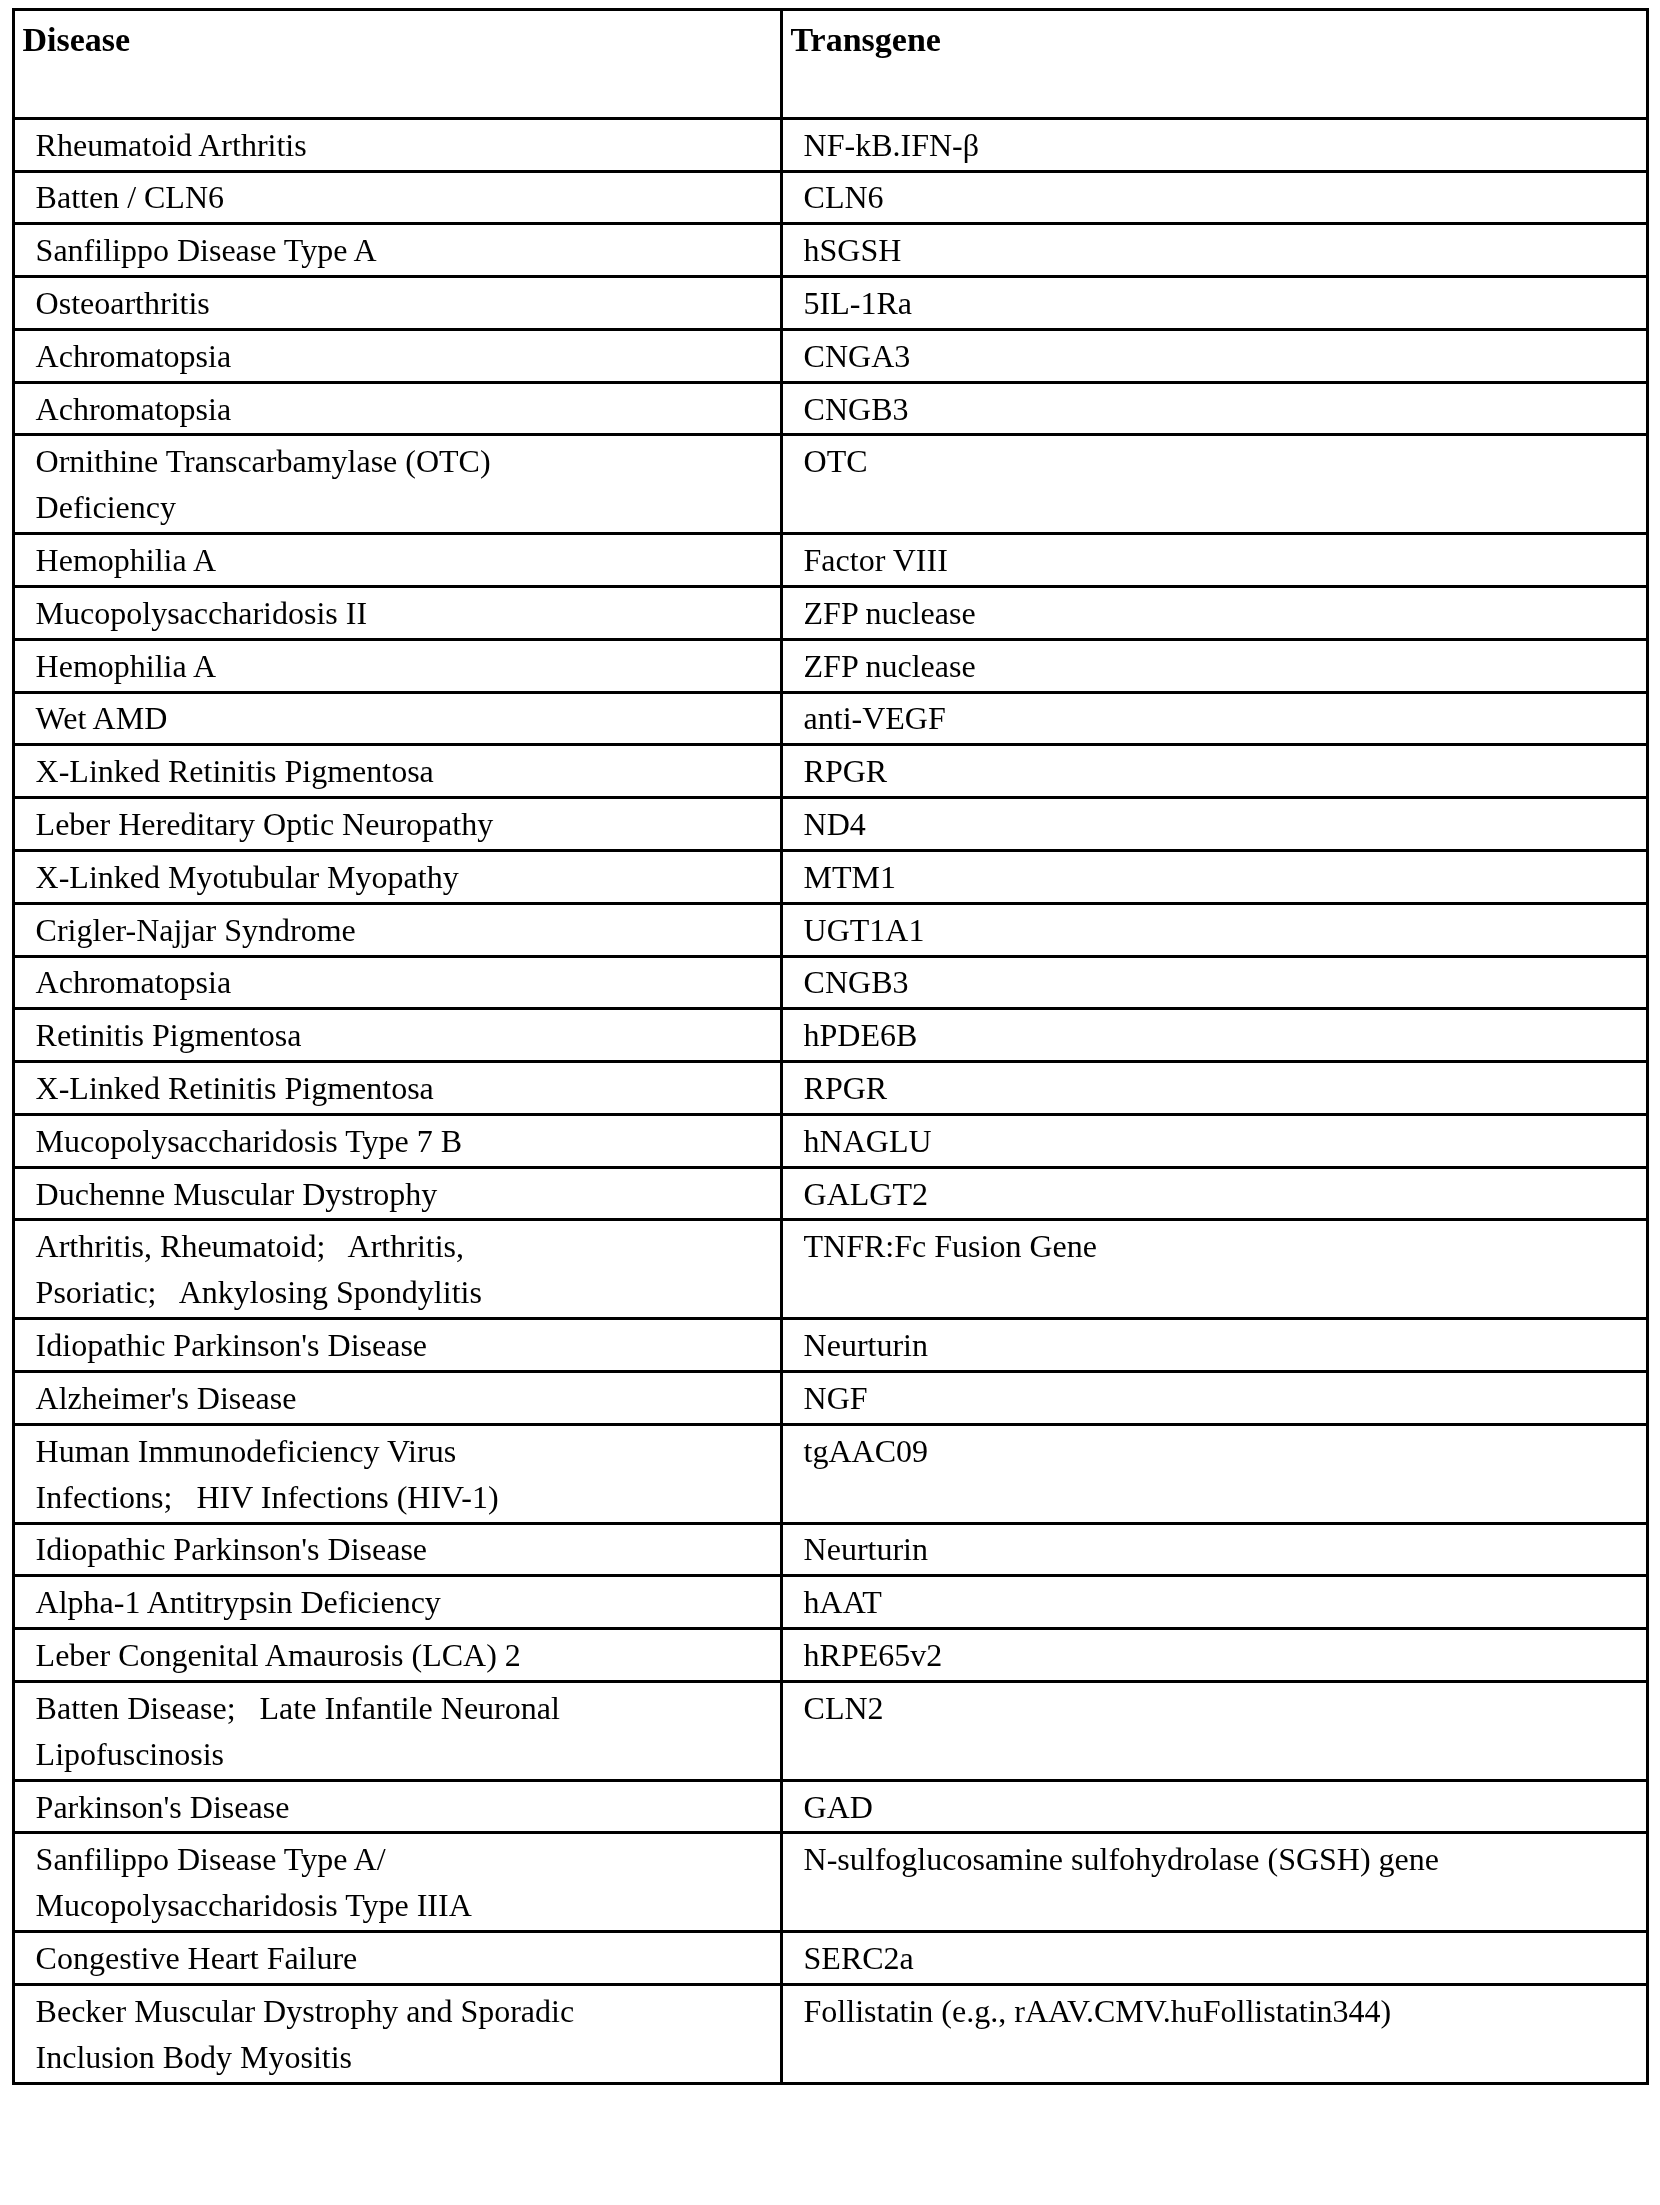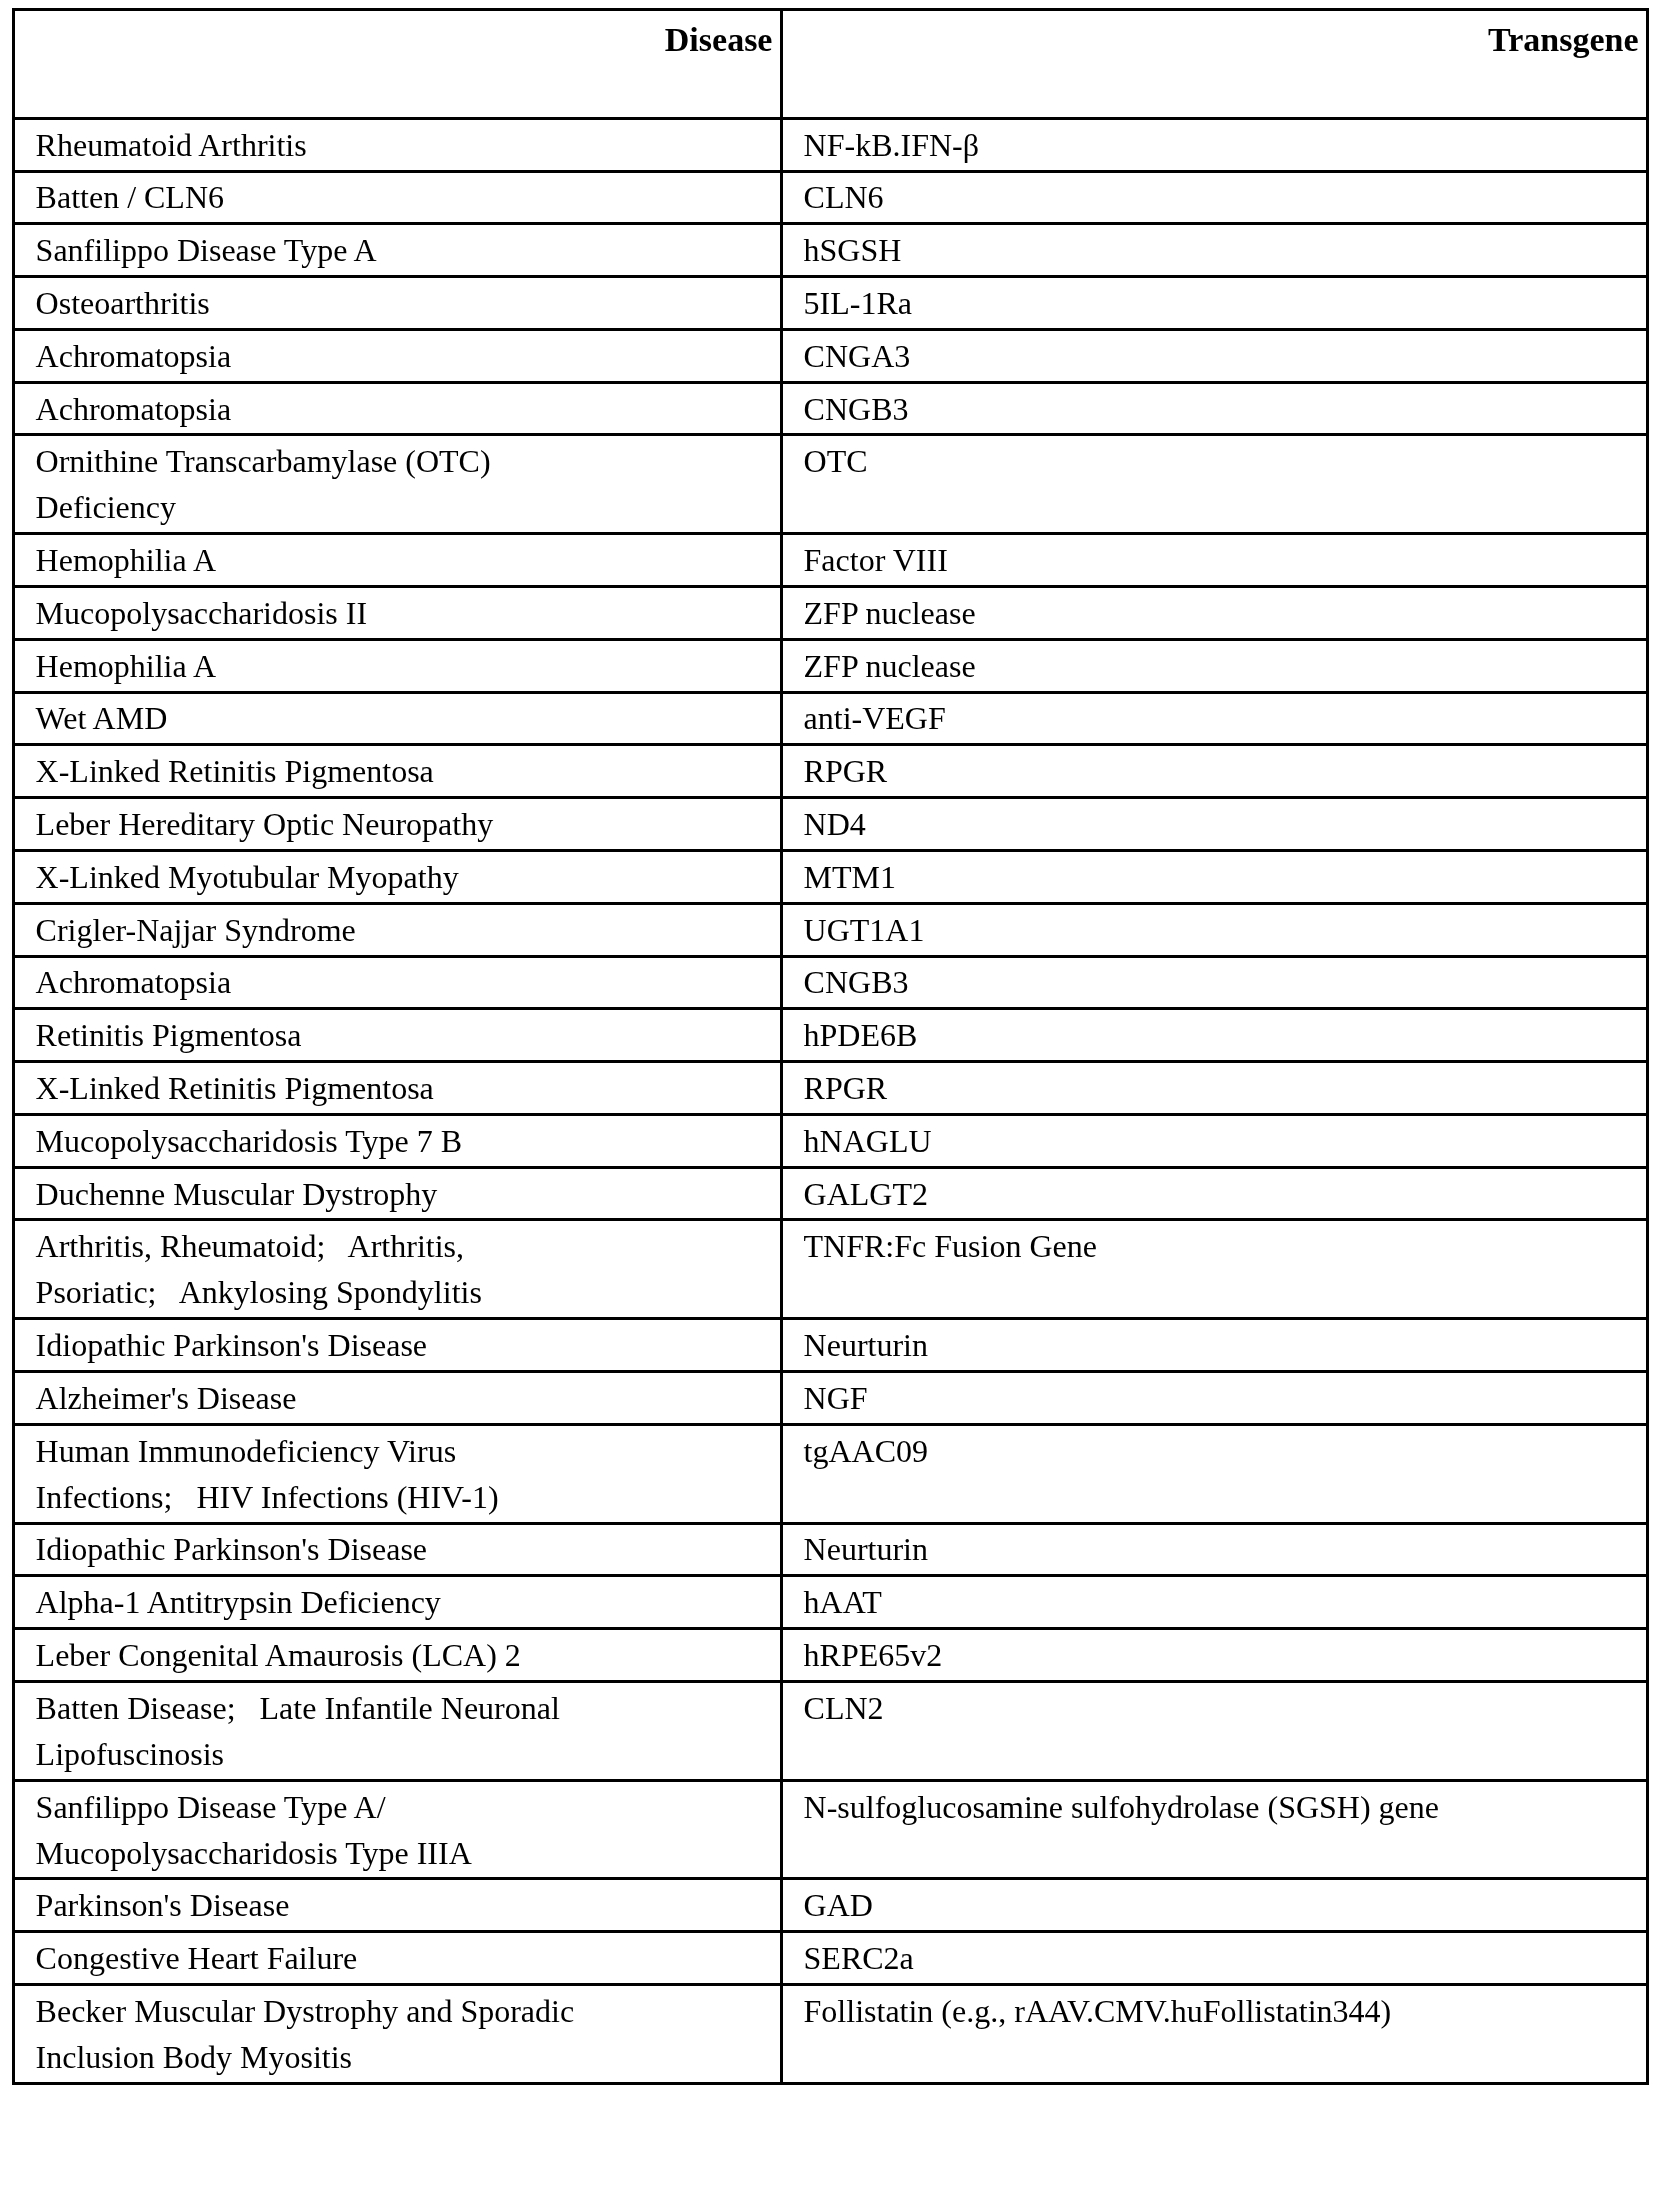--- a/index.html
+++ b/index.html
@@ -24,21 +24,21 @@
     left: 12px;
     top: 8.4px;
     width: 1637px;
   }
   table.gene-table col.col-disease  { width: 47%; }
   table.gene-table col.col-transgene { width: 53%; }
   table.gene-table th {
     border: 3.7px solid #000;
     font-weight: bold;
     font-size: 34px;
-    text-align: right;
+    text-align: left;
     vertical-align: top;
     padding: 9.4px 7.5px 0 7.5px;
     height: 96px;
     box-sizing: content-box;
   }
   table.gene-table td {
     border: 3.7px solid #000;
     font-size: 32px;
     line-height: 46px;
     vertical-align: top;
@@ -173,27 +173,27 @@
         <tr>
           <td>Leber Congenital Amaurosis (LCA) 2</td>
           <td>hRPE65v2</td>
         </tr>
         <tr>
           <td>Batten Disease;   Late Infantile Neuronal
 Lipofuscinosis</td>
           <td>CLN2</td>
         </tr>
         <tr>
+          <td>Parkinson's Disease</td>
+          <td>GAD</td>
+        </tr>
+        <tr>
           <td>Sanfilippo Disease Type A/
 Mucopolysaccharidosis Type IIIA</td>
           <td>N-sulfoglucosamine sulfohydrolase (SGSH) gene</td>
-        </tr>
-        <tr>
-          <td>Parkinson's Disease</td>
-          <td>GAD</td>
         </tr>
         <tr>
           <td>Congestive Heart Failure</td>
           <td>SERC2a</td>
         </tr>
         <tr>
           <td>Becker Muscular Dystrophy and Sporadic
 Inclusion Body Myositis</td>
           <td><span>Follistatin (</span><span style="">e.g.</span><span>, rAAV.CMV.huFollistatin344)</span></td>
         </tr>

